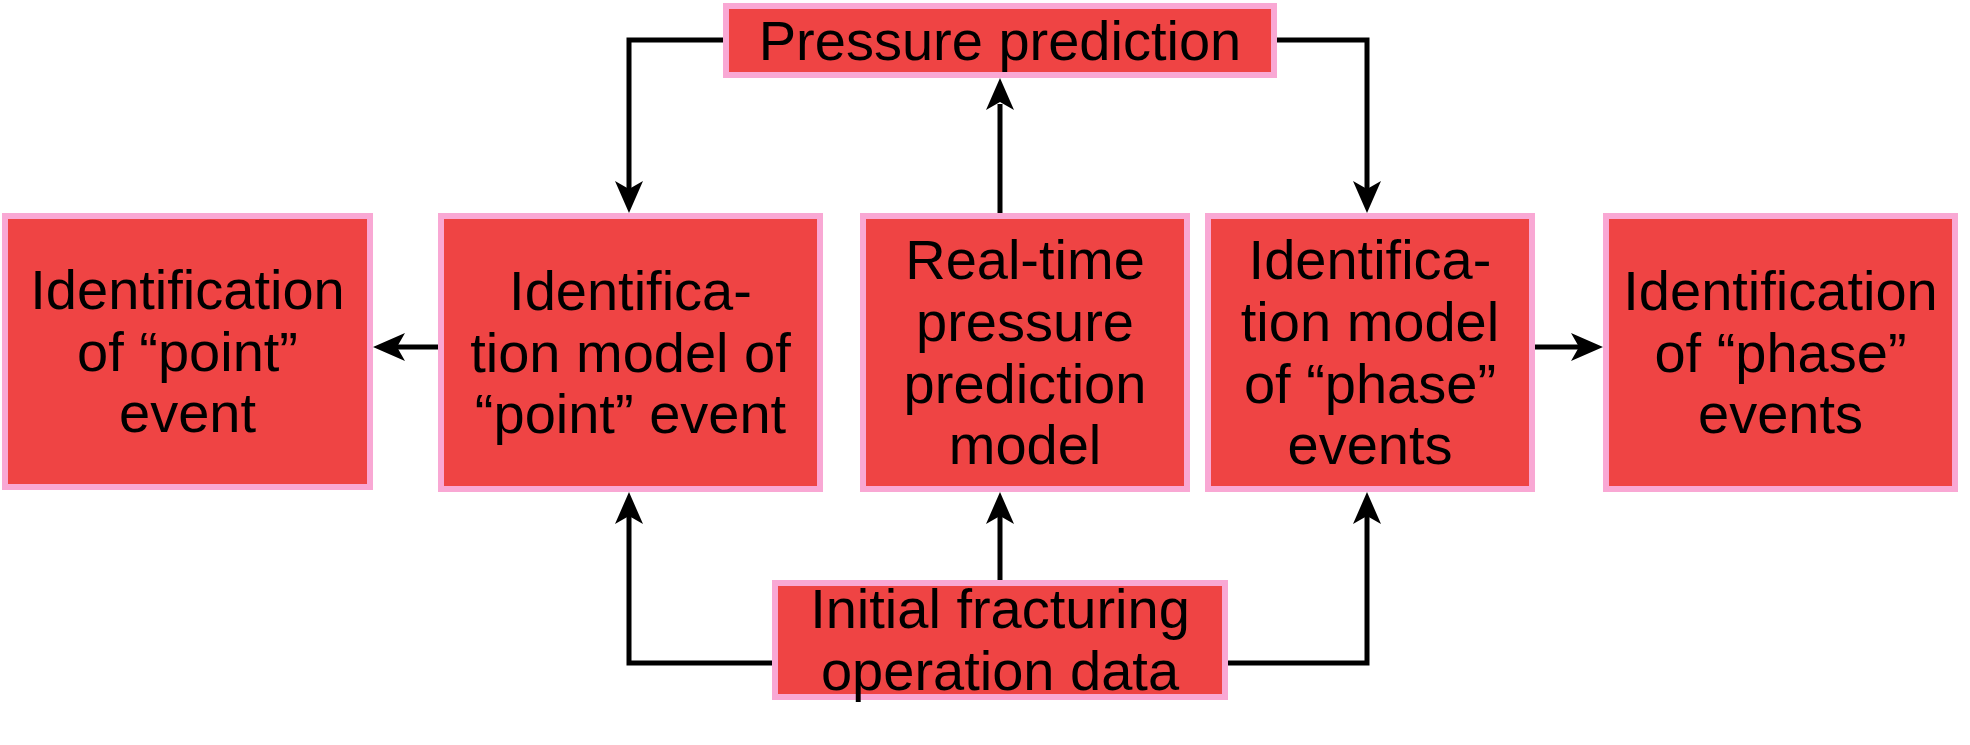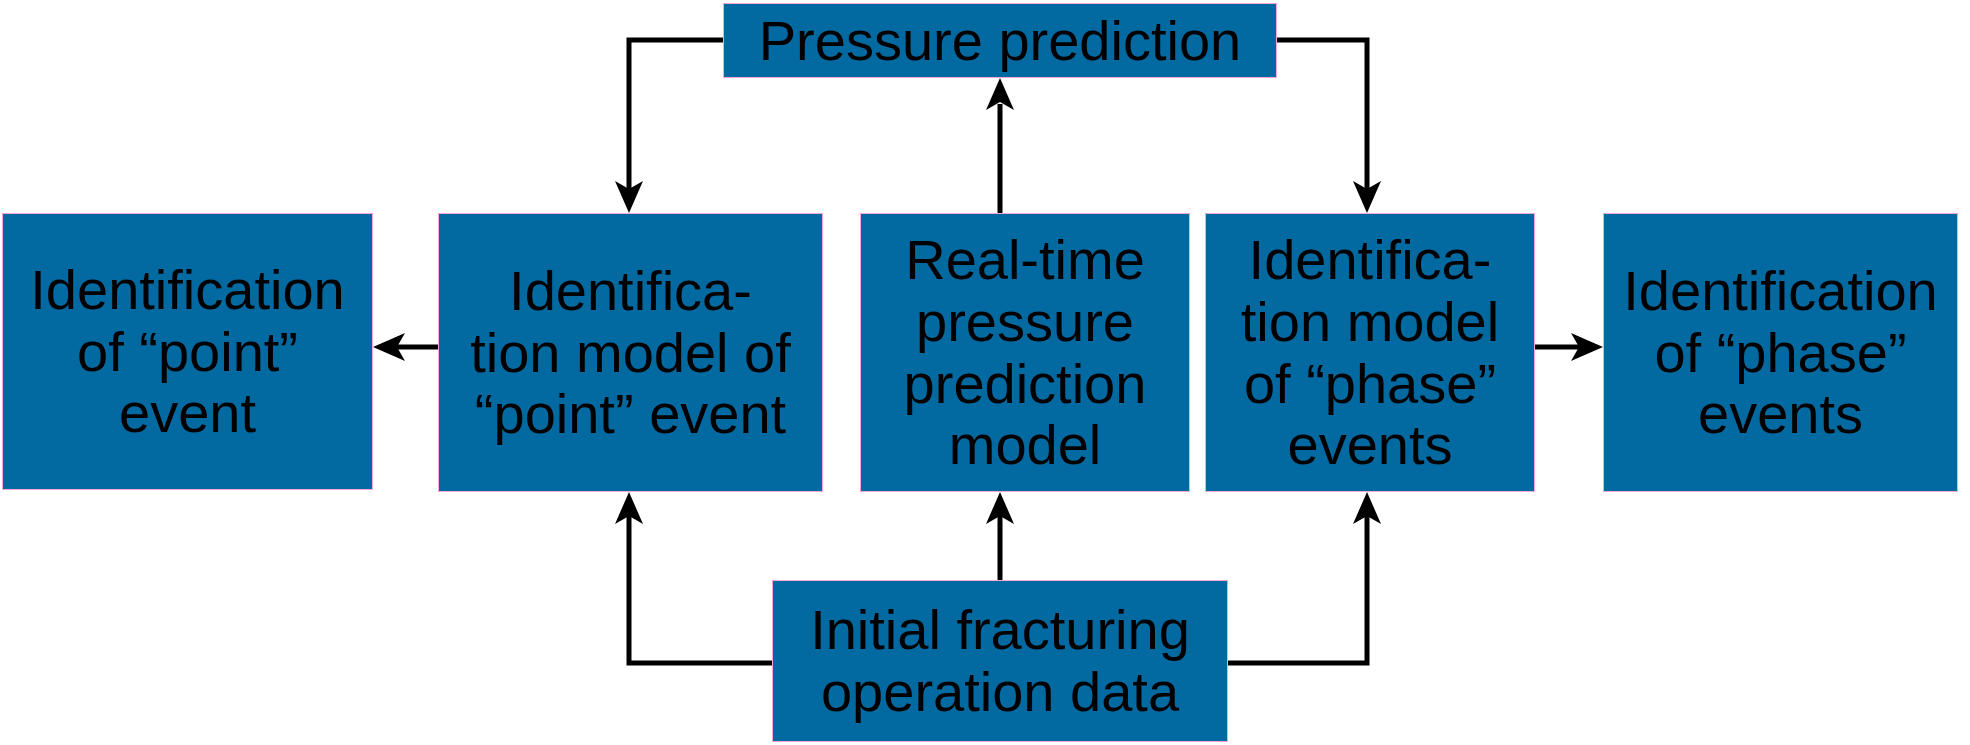--- a/index.html
+++ b/index.html
@@ -7,22 +7,22 @@
     position: relative;
     width: 1970px;
     height: 745px;
     background: #ffffff;
     font-family: "Liberation Sans", sans-serif;
     overflow: hidden;
   }
   .box {
     position: absolute;
     box-sizing: border-box;
-    border: 1px solid #f9a8d4;
-    background: #0369a1;
+    border: 6px solid #f9a8d4;
+    background: #ef4444;
     color: #000000;
     display: flex;
     align-items: center;
     justify-content: center;
     text-align: center;
     font-size: 56px;
     line-height: 1.107;
     white-space: pre-line;
     z-index: 2;
   }
@@ -109,16 +109,16 @@
 
   <div class="box" style="left:1205px; top:213px; width:330px; height:279px;">Identifica-
 tion model
 of “phase”
 events</div>
 
   <div class="box" style="left:1603px; top:213px; width:355px; height:279px;">Identification
 of “phase”
 events</div>
 
-  <div class="box" style="left:772px; top:580px; width:456px; height:162px;">Initial fracturing
+  <div class="box" style="left:772px; top:580px; width:456px; height:120px;">Initial fracturing
 operation data</div>
 
 </div>
 
 </body></html>

